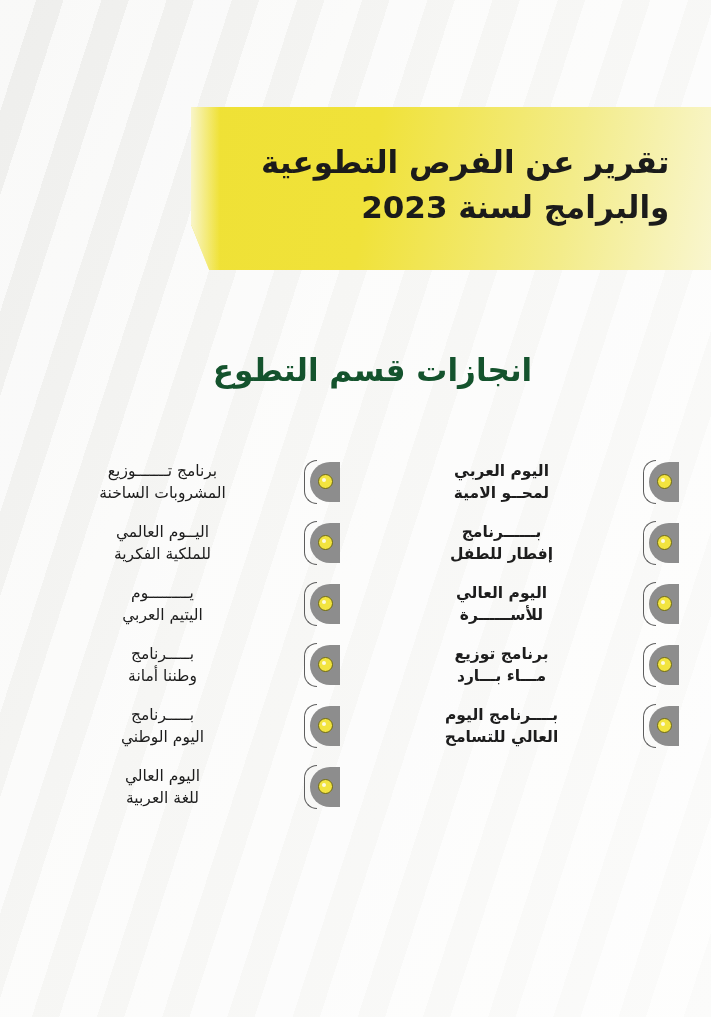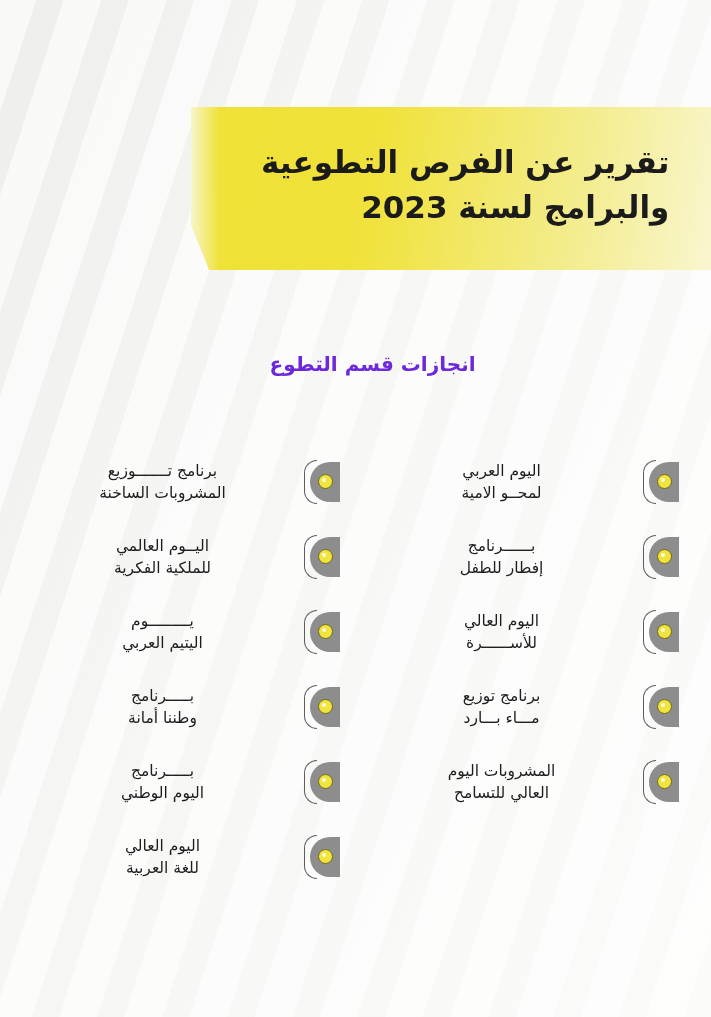--- a/index.html
+++ b/index.html
@@ -77,45 +77,45 @@
     letter-spacing: 0px;
   }
 
   
   .section-heading {
     position: absolute;
     top: 352px;
     right: 0;
     width: 695px;
     text-align: center;
-    font-size: 20px;
+    font-size: 31px;
     font-weight: bold;
-    color: #6d28d9;
+    color: #14532d;
     padding-left: 18px;
   }
 
   
   .columns {
     position: absolute;
     top: 452px;
     right: 0;
     width: 711px;
     display: flex;
     flex-direction: row;
     justify-content: center;
     gap: 24px;
     padding: 0 18px;
   }
   .column {
     width: 315px;
     display: flex;
     flex-direction: column;
-    gap: 15px;
-  }
-  .column.secondary { padding-top: 0; }
+    gap: 1px;
+  }
+  .column.secondary { padding-top: 0; font-weight: bold; }
 
   .item {
     display: flex;
     flex-direction: row;
     align-items: center;
     justify-content: flex-start;
     gap: 9px;
     height: 60px;
   }
 
@@ -230,21 +230,21 @@
         </div>
         <div class="item-label">برنامج توزيع
 مـــاء بـــارد</div>
       </div>
       <div class="item">
         <div class="bullet">
           <div class="disc"></div>
             <div class="brace"></div>
             <div class="dot"></div>
         </div>
-        <div class="item-label">المشروبات اليوم
+        <div class="item-label">بــــرنامج اليوم
 العالي للتسامح</div>
       </div>
     </div>
 
     <div class="column primary">
       <div class="item">
         <div class="bullet">
           <div class="disc"></div>
             <div class="brace"></div>
             <div class="dot"></div>

